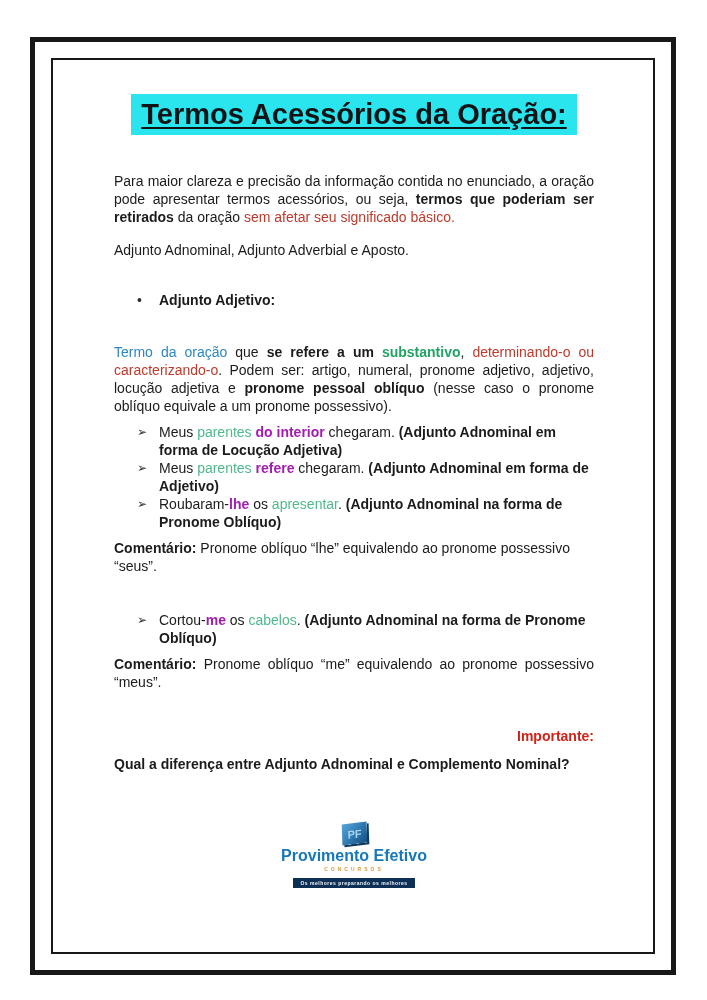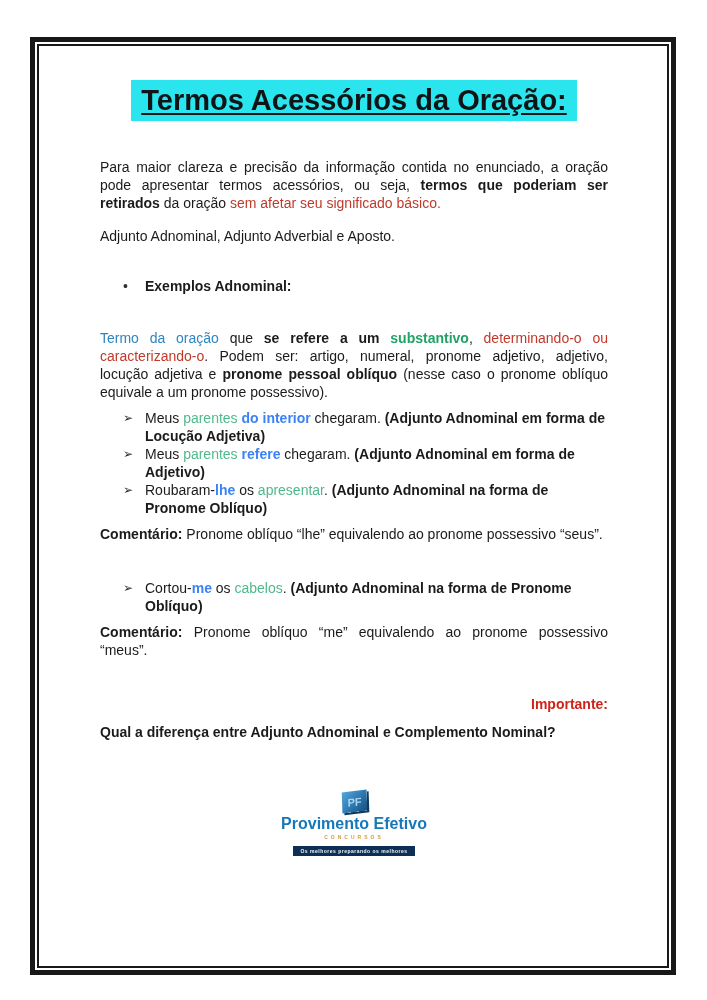--- a/index.html
+++ b/index.html
@@ -3,39 +3,39 @@
 <meta charset="utf-8">
 <style>
   html,body{margin:0;padding:0;}
   body{
     width:707px;height:1000px;background:#ffffff;position:relative;
     font-family:"Liberation Sans", sans-serif;color:#1b1b1b;
     font-size:14px;line-height:18px;
   }
   .frame{
     position:absolute;left:30px;top:37px;width:646px;height:938px;
-    box-sizing:border-box;border:5px solid #181818;padding:2px;
+    box-sizing:border-box;border:5px solid #181818;padding:16px;
   }
   .frame-inner{
     box-sizing:border-box;width:100%;height:100%;
     border:2px solid #181818;
     padding:34px 59px 0 61px;overflow:hidden;
   }
   .title-wrap{text-align:center;margin:0;}
   .title{
     display:inline-block;background:#2ae4ee;color:#101417;
     font-size:29px;line-height:35px;font-weight:bold;
     padding:3px 10px;text-decoration:underline;text-underline-offset:3px;
   }
   p{margin:0;}
   .jus{text-align:justify;}
   .b{font-weight:bold;}
   .red{color:#c0392b;}
   .blue{color:#2e86c1;}
-  .blueb{color:#3b82f6;font-weight:bold;}
+  .blueb{color:#a21caf;font-weight:bold;}
   .green{color:#4fb98b;}
   .greenb{color:#21a366;font-weight:bold;}
   .impred{color:#cf2318;text-align:right;}
   .mt-p1{margin-top:37px;}
   .mt-quais{margin-top:36px;}
   .mt-answer{margin-top:15px;}
   .mt-bullet{margin-top:32px;}
   .mt-def{margin-top:34px;}
   .mt-ex{margin-top:39px;}
   .mt-list{margin-top:8px;}
@@ -73,21 +73,21 @@
 
     <div class="title-wrap"><span class="title">Termos Acessórios da Oração:</span></div>
 
     <p class="jus mt-p1"><span>Para maior clareza e precisão da informação contida no enunciado, a oração pode apresentar termos acessórios, ou seja, </span><span class="b">termos que poderiam ser retirados</span><span> da oração </span><span class="red">sem afetar seu significado básico.</span></p>
 
 
     <p class="mt-answer">Adjunto Adnominal, Adjunto Adverbial e Aposto.</p>
 
     <div class="li mt-bullet">
       <span class="marker dot">•</span>
-      <span class="body b">Exemplos Adnominal:</span>
+      <span class="body b">Adjunto Adjetivo:</span>
     </div>
 
     <p class="jus mt-def"><span class="blue">Termo da oração</span><span> que </span><span class="b">se refere a um </span><span class="greenb">substantivo</span><span>, </span><span class="red">determinando-o ou caracterizando-o</span><span>. Podem ser: artigo, numeral, pronome adjetivo, adjetivo, locução adjetiva e </span><span class="b">pronome pessoal oblíquo</span><span> (nesse caso o pronome oblíquo equivale a um pronome possessivo).</span></p>
 
 
     <div class="li mt-list">
       <span class="marker arrow">➢</span>
       <span class="body"><span>Meus </span><span class="green">parentes </span><span class="blueb">do interior</span><span> chegaram. </span><span class="b">(Adjunto Adnominal em forma de Locução Adjetiva)</span></span>
     </div>
 

